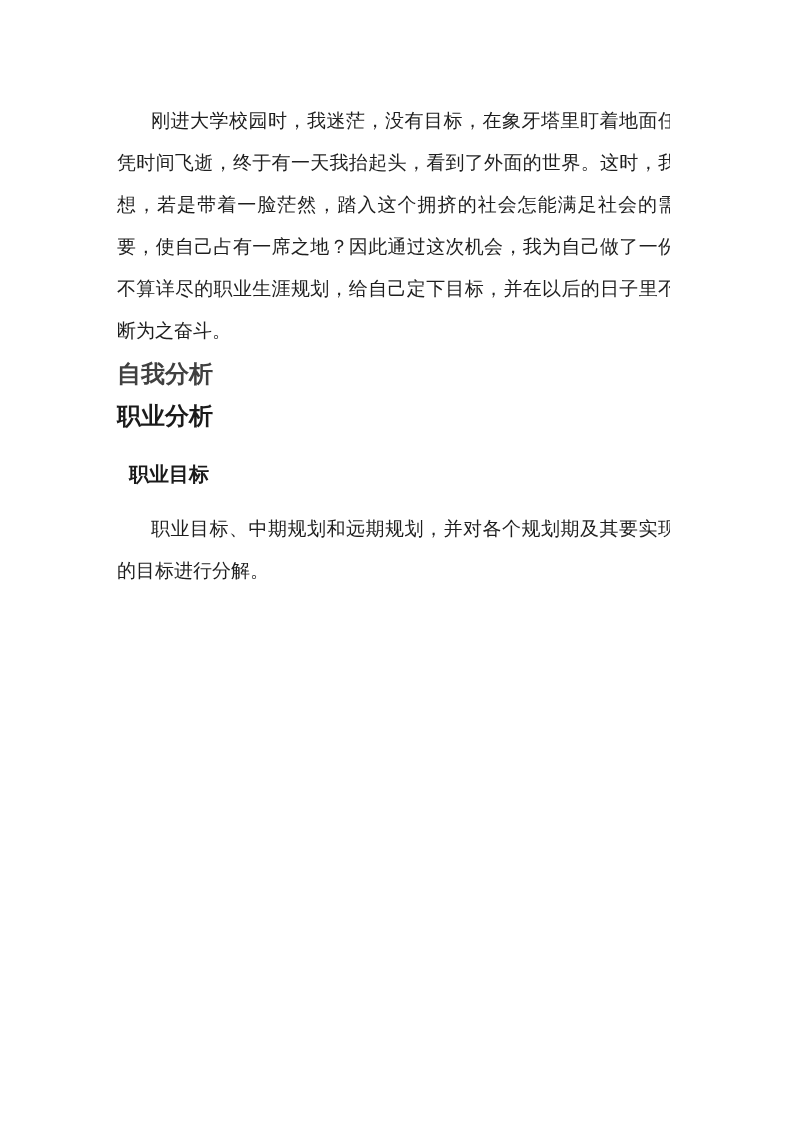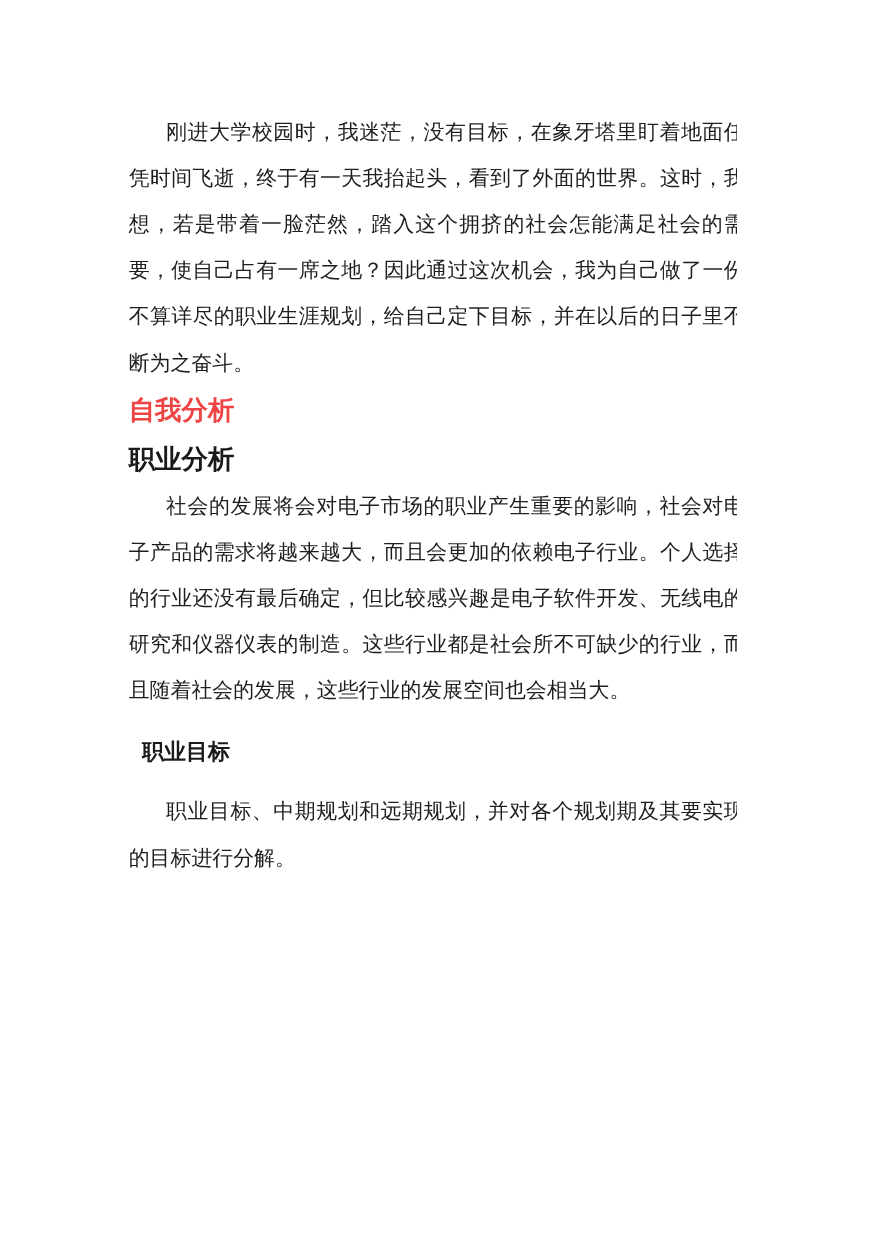--- a/index.html
+++ b/index.html
@@ -30,25 +30,25 @@
     text-justify: inter-ideograph;
     text-indent: 34px;
     word-break: break-all;
   }
   h1.heading-sans {
     margin: 0;
     font-family: "Liberation Sans", "DejaVu Sans", sans-serif;
     font-weight: bold;
     font-size: 24px;
     line-height: 44px;
-    color: #ef4444;
+    color: #404040;
   }
   h1.heading-serif {
     margin: 0;
-    font-family: Liberation Serif, serif;
+    font-family: Liberation Mono, monospace;
     font-weight: bold;
     font-size: 24px;
     line-height: 44px;
     color: #1a1a1a;
   }
   h2.heading-small {
     margin: 12px;
     font-family: "Liberation Serif", "DejaVu Serif", serif;
     font-weight: bold;
     font-size: 20px;
@@ -65,20 +65,19 @@
 <div class="page">
   <div class="content">
 
     <p class="body">刚进大学校园时，我迷茫，没有目标，在象牙塔里盯着地面任凭时间飞逝，终于有一天我抬起头，看到了外面的世界。这时，我想，若是带着一脸茫然，踏入这个拥挤的社会怎能满足社会的需要，使自己占有一席之地？因此通过这次机会，我为自己做了一份不算详尽的职业生涯规划，给自己定下目标，并在以后的日子里不断为之奋斗。</p>
 
     <h1 class="heading-sans">自我分析</h1>
 
 
     <h1 class="heading-serif spaced-before">职业分析</h1>
 
-    <p class="body">社会的发展将会对电子市场的职业产生重要的影响，社会对电子产品的需求将越来越大，而且会更加的依赖电子行业。个人选择的行业还没有最后确定，但比较感兴趣是电子软件开发、无线电的研究和仪器仪表的制造。这些行业都是社会所不可缺少的行业，而且随着社会的发展，这些行业的发展空间也会相当大。</p>
 
     <h2 class="heading-small spaced-before">职业目标</h2>
 
     <p class="body">职业目标、中期规划和远期规划，并对各个规划期及其要实现的目标进行分解。</p>
 
   </div>
 </div>
 
 </body></html>

